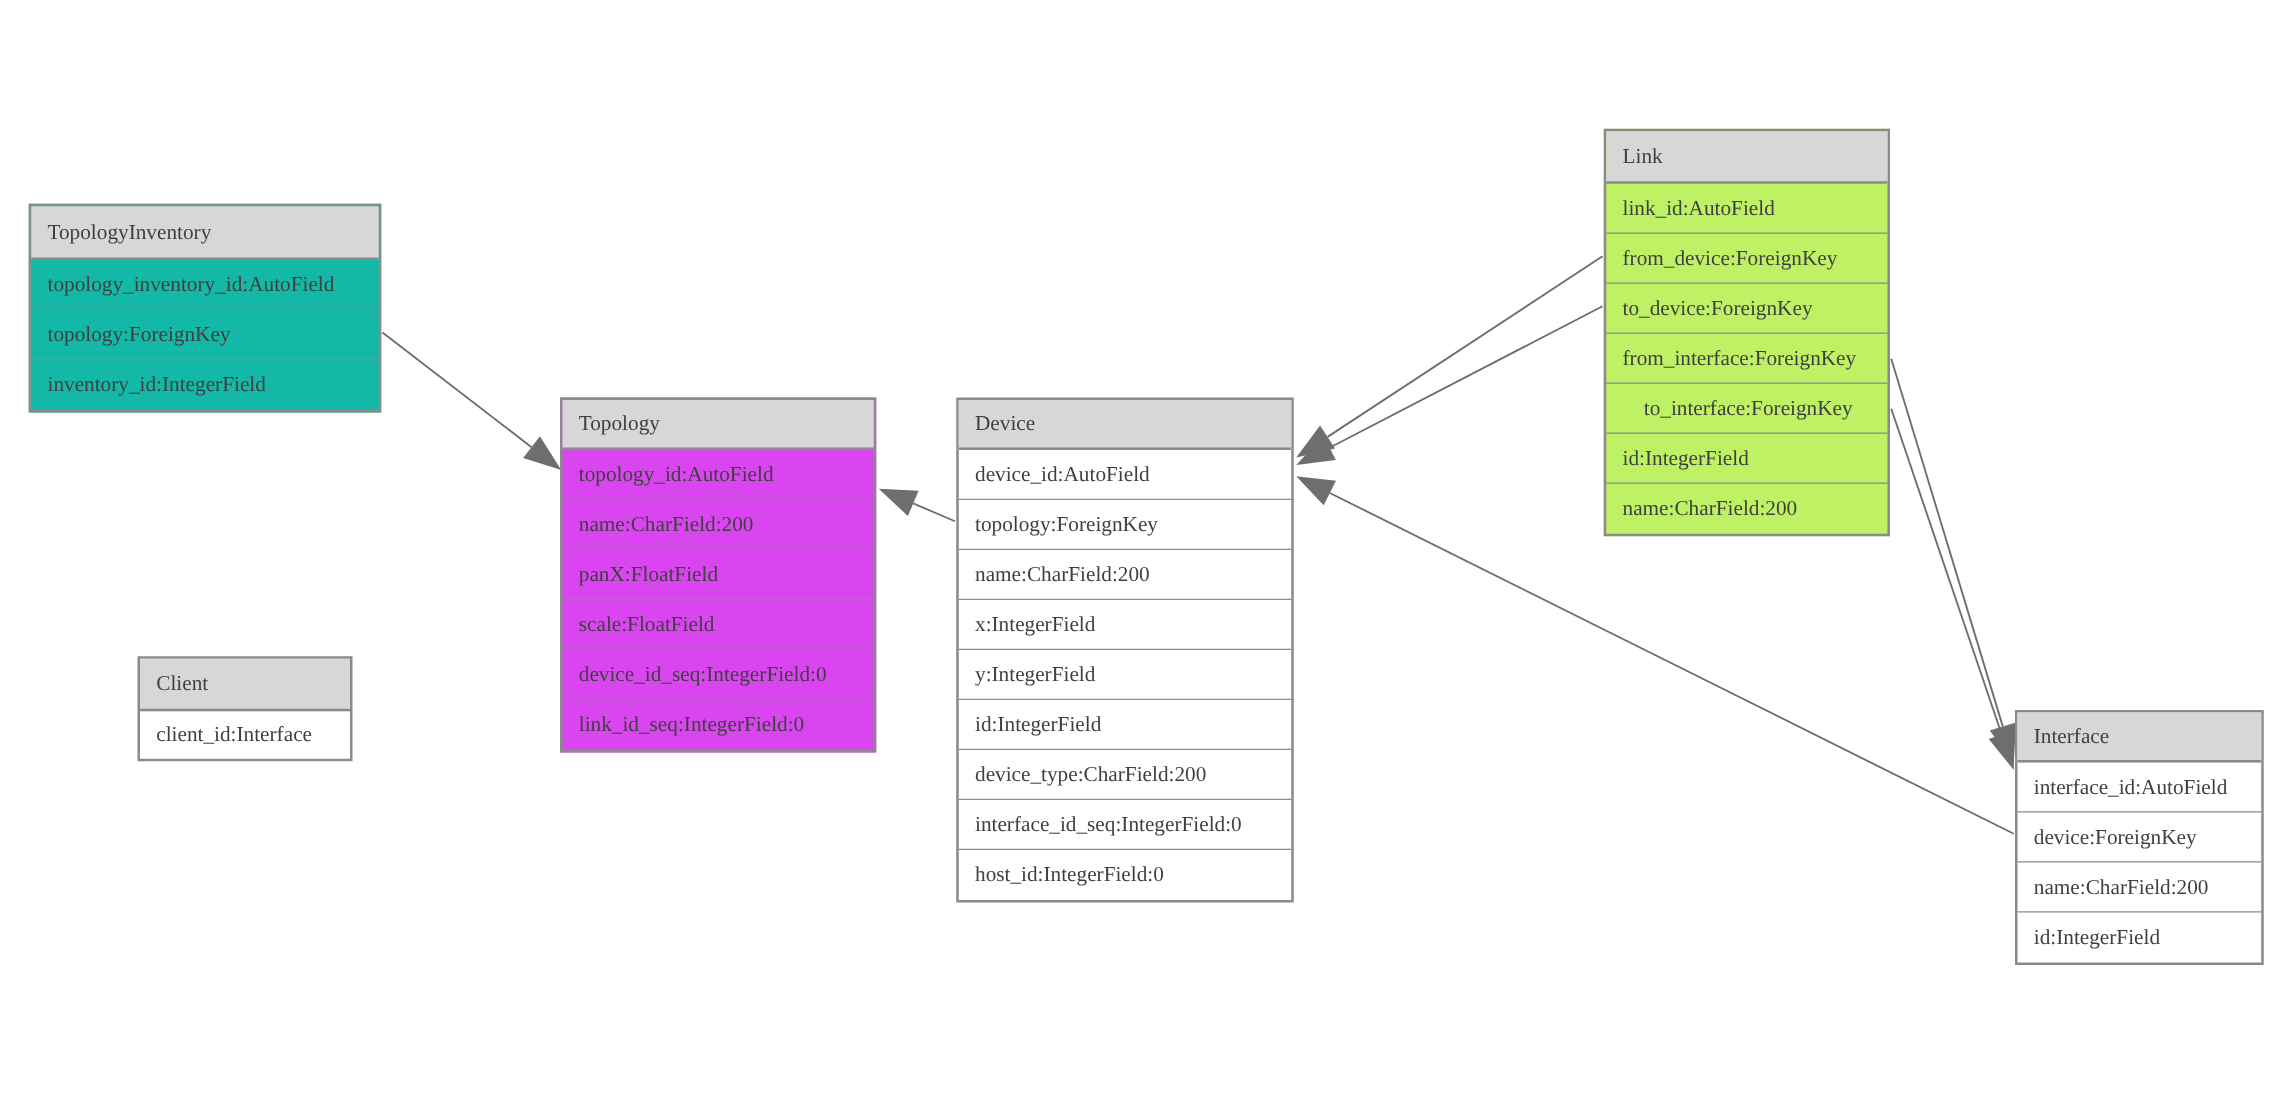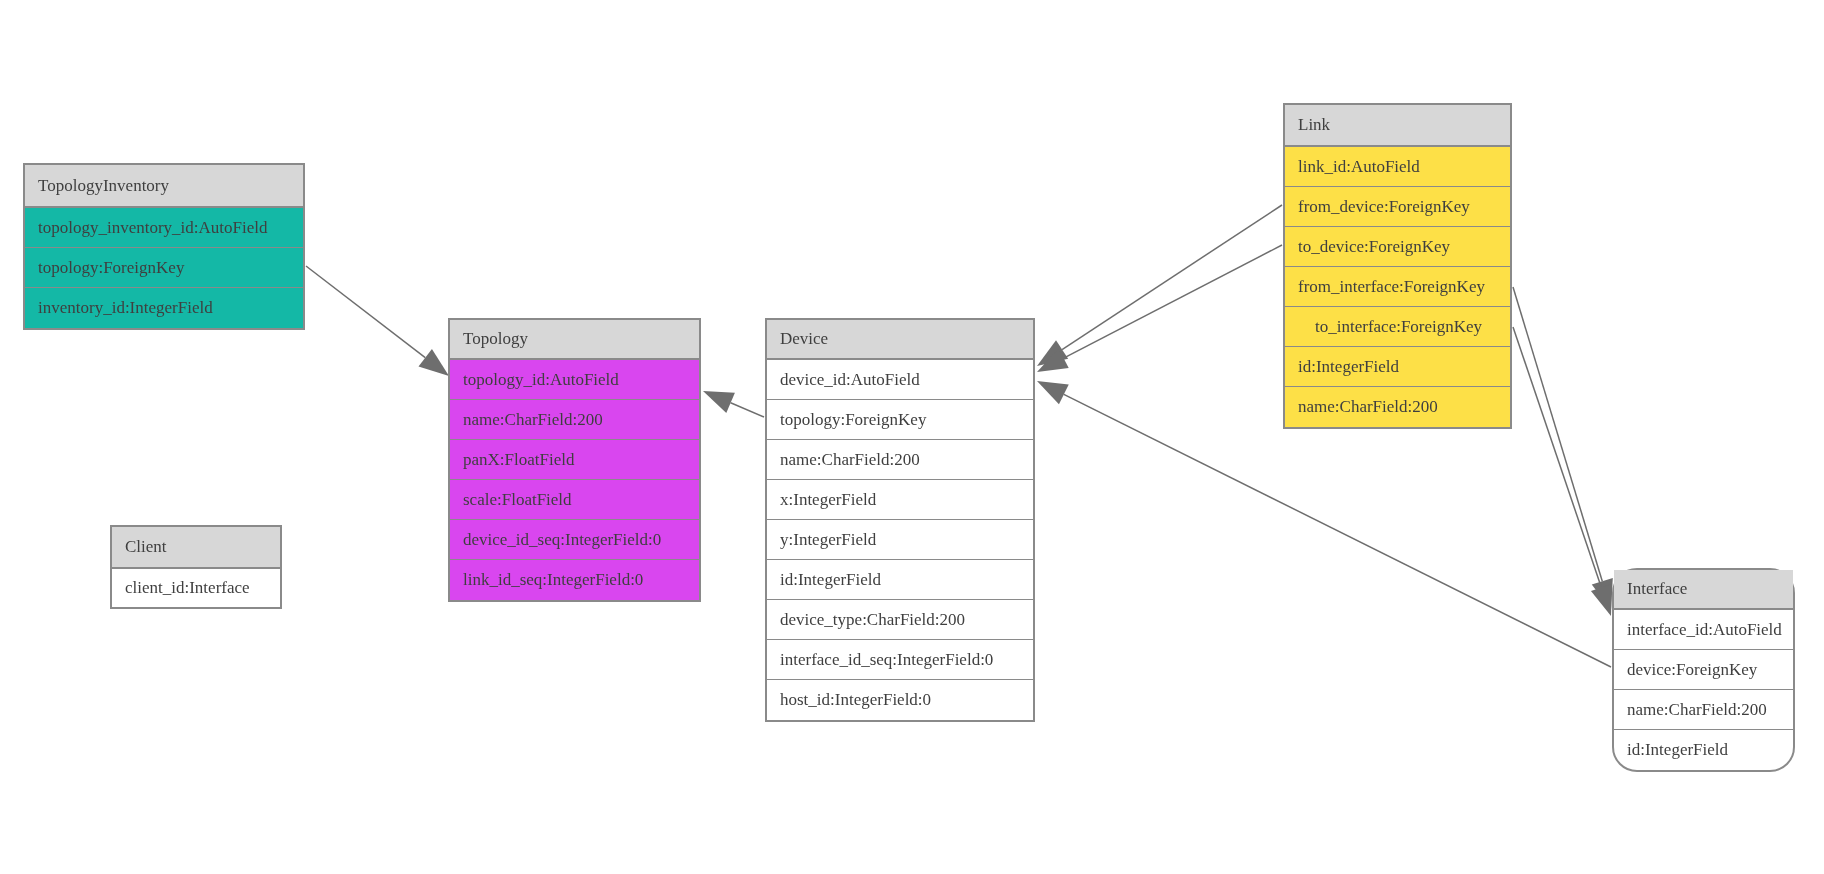--- a/index.html
+++ b/index.html
@@ -97,30 +97,30 @@
       <div class="entity-row" style="height: 40px; border-color: rgb(138, 138, 138);">device_id:AutoField</div>
       <div class="entity-row" style="height: 40px; border-color: rgb(138, 138, 138);">topology:ForeignKey</div>
       <div class="entity-row" style="height: 40px; border-color: rgb(138, 138, 138);">name:CharField:200</div>
       <div class="entity-row" style="height: 40px; border-color: rgb(138, 138, 138);">x:IntegerField</div>
       <div class="entity-row" style="height: 40px; border-color: rgb(138, 138, 138);">y:IntegerField</div>
       <div class="entity-row" style="height: 40px; border-color: rgb(138, 138, 138);">id:IntegerField</div>
       <div class="entity-row" style="height: 40px; border-color: rgb(138, 138, 138);">device_type:CharField:200</div>
       <div class="entity-row" style="height: 40px; border-color: rgb(138, 138, 138);">interface_id_seq:IntegerField:0</div>
       <div class="entity-row" style="height: 40px; border-color: rgb(138, 138, 138);">host_id:IntegerField:0</div>
     </div>
-    <div class="entity" style="left: 1283px; top: 103px; width: 229px; border-color: rgb(138, 138, 138); color: rgb(63, 63, 63); background: #fde047;">
+    <div class="entity" style="left: 1283px; top: 103px; width: 229px; border-color: rgb(138, 138, 138); color: rgb(63, 63, 63); background: #bef264;">
       <div class="entity-header" style="height: 42px; background: rgb(215, 215, 215); border-color: rgb(138, 138, 138);">Link</div>
       <div class="entity-row" style="height: 40px; border-color: rgb(138, 138, 138);">link_id:AutoField</div>
       <div class="entity-row" style="height: 40px; border-color: rgb(138, 138, 138);">from_device:ForeignKey</div>
       <div class="entity-row" style="height: 40px; border-color: rgb(138, 138, 138);">to_device:ForeignKey</div>
       <div class="entity-row" style="height: 40px; border-color: rgb(138, 138, 138);">from_interface:ForeignKey</div>
       <div class="entity-row" style="height: 40px; border-color: rgb(138, 138, 138); padding-left: 30px;">to_interface:ForeignKey</div>
       <div class="entity-row" style="height: 40px; border-color: rgb(138, 138, 138);">id:IntegerField</div>
       <div class="entity-row" style="height: 40px; border-color: rgb(138, 138, 138);">name:CharField:200</div>
     </div>
-    <div class="entity" style="left: 1612px; top: 568px; width: 183px; border-color: rgb(138, 138, 138); color: rgb(63, 63, 63); background: rgb(255, 255, 255); border-radius: 25px;">
+    <div class="entity" style="left: 1612px; top: 568px; width: 199px; border-color: rgb(138, 138, 138); color: rgb(63, 63, 63); background: rgb(255, 255, 255);">
       <div class="entity-header" style="height: 40px; background: rgb(215, 215, 215); border-color: rgb(138, 138, 138);">Interface</div>
       <div class="entity-row" style="height: 40px; border-color: rgb(138, 138, 138);">interface_id:AutoField</div>
       <div class="entity-row" style="height: 40px; border-color: rgb(138, 138, 138);">device:ForeignKey</div>
       <div class="entity-row" style="height: 40px; border-color: rgb(138, 138, 138);">name:CharField:200</div>
       <div class="entity-row" style="height: 40px; border-color: rgb(138, 138, 138);">id:IntegerField</div>
     </div>
   </div>
 
 </body></html>

